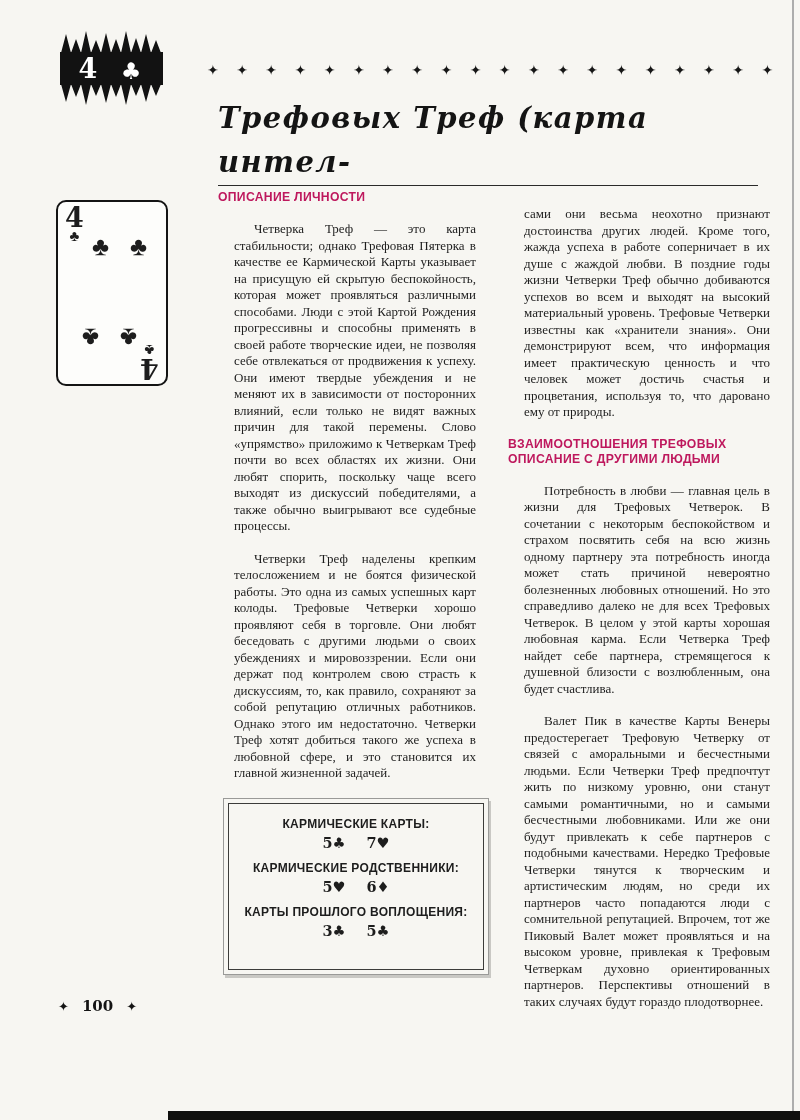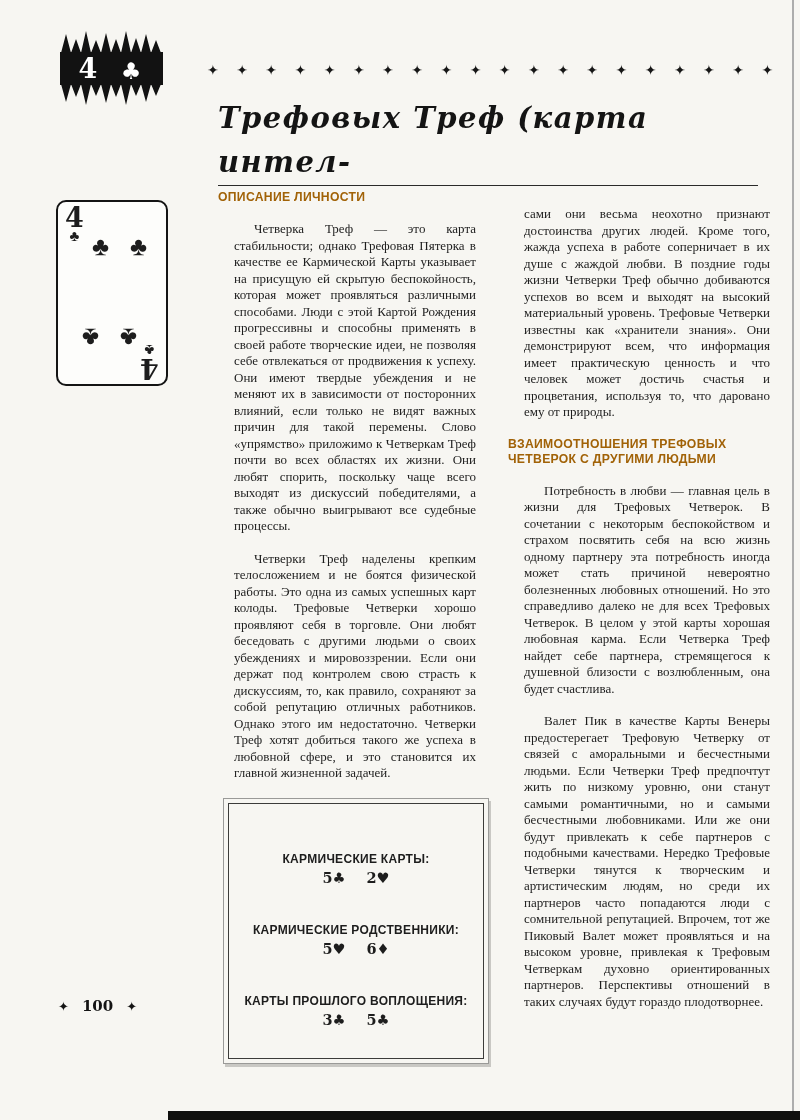--- a/index.html
+++ b/index.html
@@ -42,33 +42,33 @@
   .pcard .idx-br{left:auto;right:7px;top:auto;bottom:2px;transform:rotate(180deg);}
   .pcard .pip{position:absolute;font-size:26px;line-height:1;}
   .pcard .pip.inv{transform:rotate(180deg);}
 
   
   .col{position:absolute;top:190px;font-size:13px;line-height:16.5px;text-align:justify;}
   .col-left{left:218px;width:274px;}
   .col-right{left:508px;width:278px;}
   .col h3{
     font-family:"Liberation Sans", sans-serif;font-size:12.2px;letter-spacing:.3px;
-    margin:0 0 6px 0;text-align:left;line-height:15px;color:#a16207;
+    margin:0 0 6px 0;text-align:left;line-height:15px;color:#be185d;
   }
   .col h3.mt{margin-top:8px;}
   .col p{margin:16px;text-indent:20px;}
   .col p.no-indent{text-indent:0;}
 
   
   .kbox-outer{margin:16px 3px 0 5px;border:1px solid #9a9a98;padding:4px;background:#f7f6f2;
     box-shadow:2px 3px 0 #c9c8c4;}
   .kbox{border:1.5px solid #3c3c3a;padding:12px 6px 13px;text-align:center;}
   .kbox .klabel{
     font-family:"Liberation Sans", sans-serif;font-weight:bold;font-size:12px;
-    letter-spacing:.3px;text-indent:0;text-align:center;margin-top:35px;
+    letter-spacing:.3px;text-indent:0;text-align:center;
   }
   .kbox .kcards{
     font-family:"DejaVu Serif", serif;font-weight:bold;font-size:14.5px;
     margin:3px 0 8px;word-spacing:16px;text-align:center;text-indent:0;
   }
   .kbox .kcards:last-child{margin-bottom:16px;}
 
   
   .footer{
     position:absolute;left:58px;top:997px;display:flex;align-items:center;gap:13px;
@@ -115,32 +115,32 @@
 </div>
 
 <div class="col col-left">
   <h3>ОПИСАНИЕ ЛИЧНОСТИ</h3>
   <p>Четверка Треф — это карта стабильности; однако Трефовая Пятерка в качестве ее Кармической Карты указывает на присущую ей скрытую беспокойность, которая может проявляться различными способами. Люди с этой Картой Рождения прогрессивны и способны применять в своей работе творческие идеи, не позволяя себе отвлекаться от продвижения к успеху. Они имеют твердые убеждения и не меняют их в зависимости от посторонних влияний, если только не видят важных причин для такой перемены. Слово «упрямство» приложимо к Четверкам Треф почти во всех областях их жизни. Они любят спорить, поскольку чаще всего выходят из дискуссий победителями, а также обычно выигрывают все судебные процессы.</p>
   <p>Четверки Треф наделены крепким телосложением и не боятся физической работы. Это одна из самых успешных карт колоды. Трефовые Четверки хорошо проявляют себя в торговле. Они любят беседовать с другими людьми о своих убеждениях и мировоззрении. Если они держат под контролем свою страсть к дискуссиям, то, как правило, сохраняют за собой репутацию отличных работников. Однако этого им недостаточно. Четверки Треф хотят добиться такого же успеха в любовной сфере, и это становится их главной жизненной задачей.</p>
 
   <div class="kbox-outer">
     <div class="kbox">
       <div class="klabel">КАРМИЧЕСКИЕ КАРТЫ:</div>
-      <div class="kcards">5♣ 2♥</div>
+      <div class="kcards">5♣ 7♥</div>
       <div class="klabel">КАРМИЧЕСКИЕ РОДСТВЕННИКИ:</div>
       <div class="kcards">5♥ 6♦</div>
       <div class="klabel">КАРТЫ ПРОШЛОГО ВОПЛОЩЕНИЯ:</div>
       <div class="kcards">3♣ 5♣</div>
     </div>
   </div>
 </div>
 
 <div class="col col-right">
   <p class="no-indent">сами они весьма неохотно признают достоинства других людей. Кроме того, жажда успеха в работе соперничает в их душе с жаждой любви. В поздние годы жизни Четверки Треф обычно добиваются успехов во всем и выходят на высокий материальный уровень. Трефовые Четверки известны как «хранители знания». Они демонстрируют всем, что информация имеет практическую ценность и что человек может достичь счастья и процветания, используя то, что даровано ему от природы.</p>
-  <h3 class="mt">ВЗАИМООТНОШЕНИЯ ТРЕФОВЫХ ЧЕТВЕРОК С ДРУГИМИ ЛЮДЬМИ</h3>
+  <h3 class="mt">ВЗАИМООТНОШЕНИЯ ТРЕФОВЫХ ОПИСАНИЕ С ДРУГИМИ ЛЮДЬМИ</h3>
   <p>Потребность в любви — главная цель в жизни для Трефовых Четверок. В сочетании с некоторым беспокойством и страхом посвятить себя на всю жизнь одному партнеру эта потребность иногда может стать причиной невероятно болезненных любовных отношений. Но это справедливо далеко не для всех Трефовых Четверок. В целом у этой карты хорошая любовная карма. Если Четверка Треф найдет себе партнера, стремящегося к душевной близости с возлюбленным, она будет счастлива.</p>
   <p>Валет Пик в качестве Карты Венеры предостерегает Трефовую Четверку от связей с аморальными и бесчестными людьми. Если Четверки Треф предпочтут жить по низкому уровню, они станут самыми романтичными, но и самыми бесчестными любовниками. Или же они будут привлекать к себе партнеров с подобными качествами. Нередко Трефовые Четверки тянутся к творческим и артистическим людям, но среди их партнеров часто попадаются люди с сомнительной репутацией. Впрочем, тот же Пиковый Валет может проявляться и на высоком уровне, привлекая к Трефовым Четверкам духовно ориентированных партнеров. Перспективы отношений в таких случаях будут гораздо плодотворнее.</p>
 </div>
 
 <div class="footer">
   <span class="fstar">✦</span>
   <span>100</span>
   <span class="fstar">✦</span>
 </div>
 

